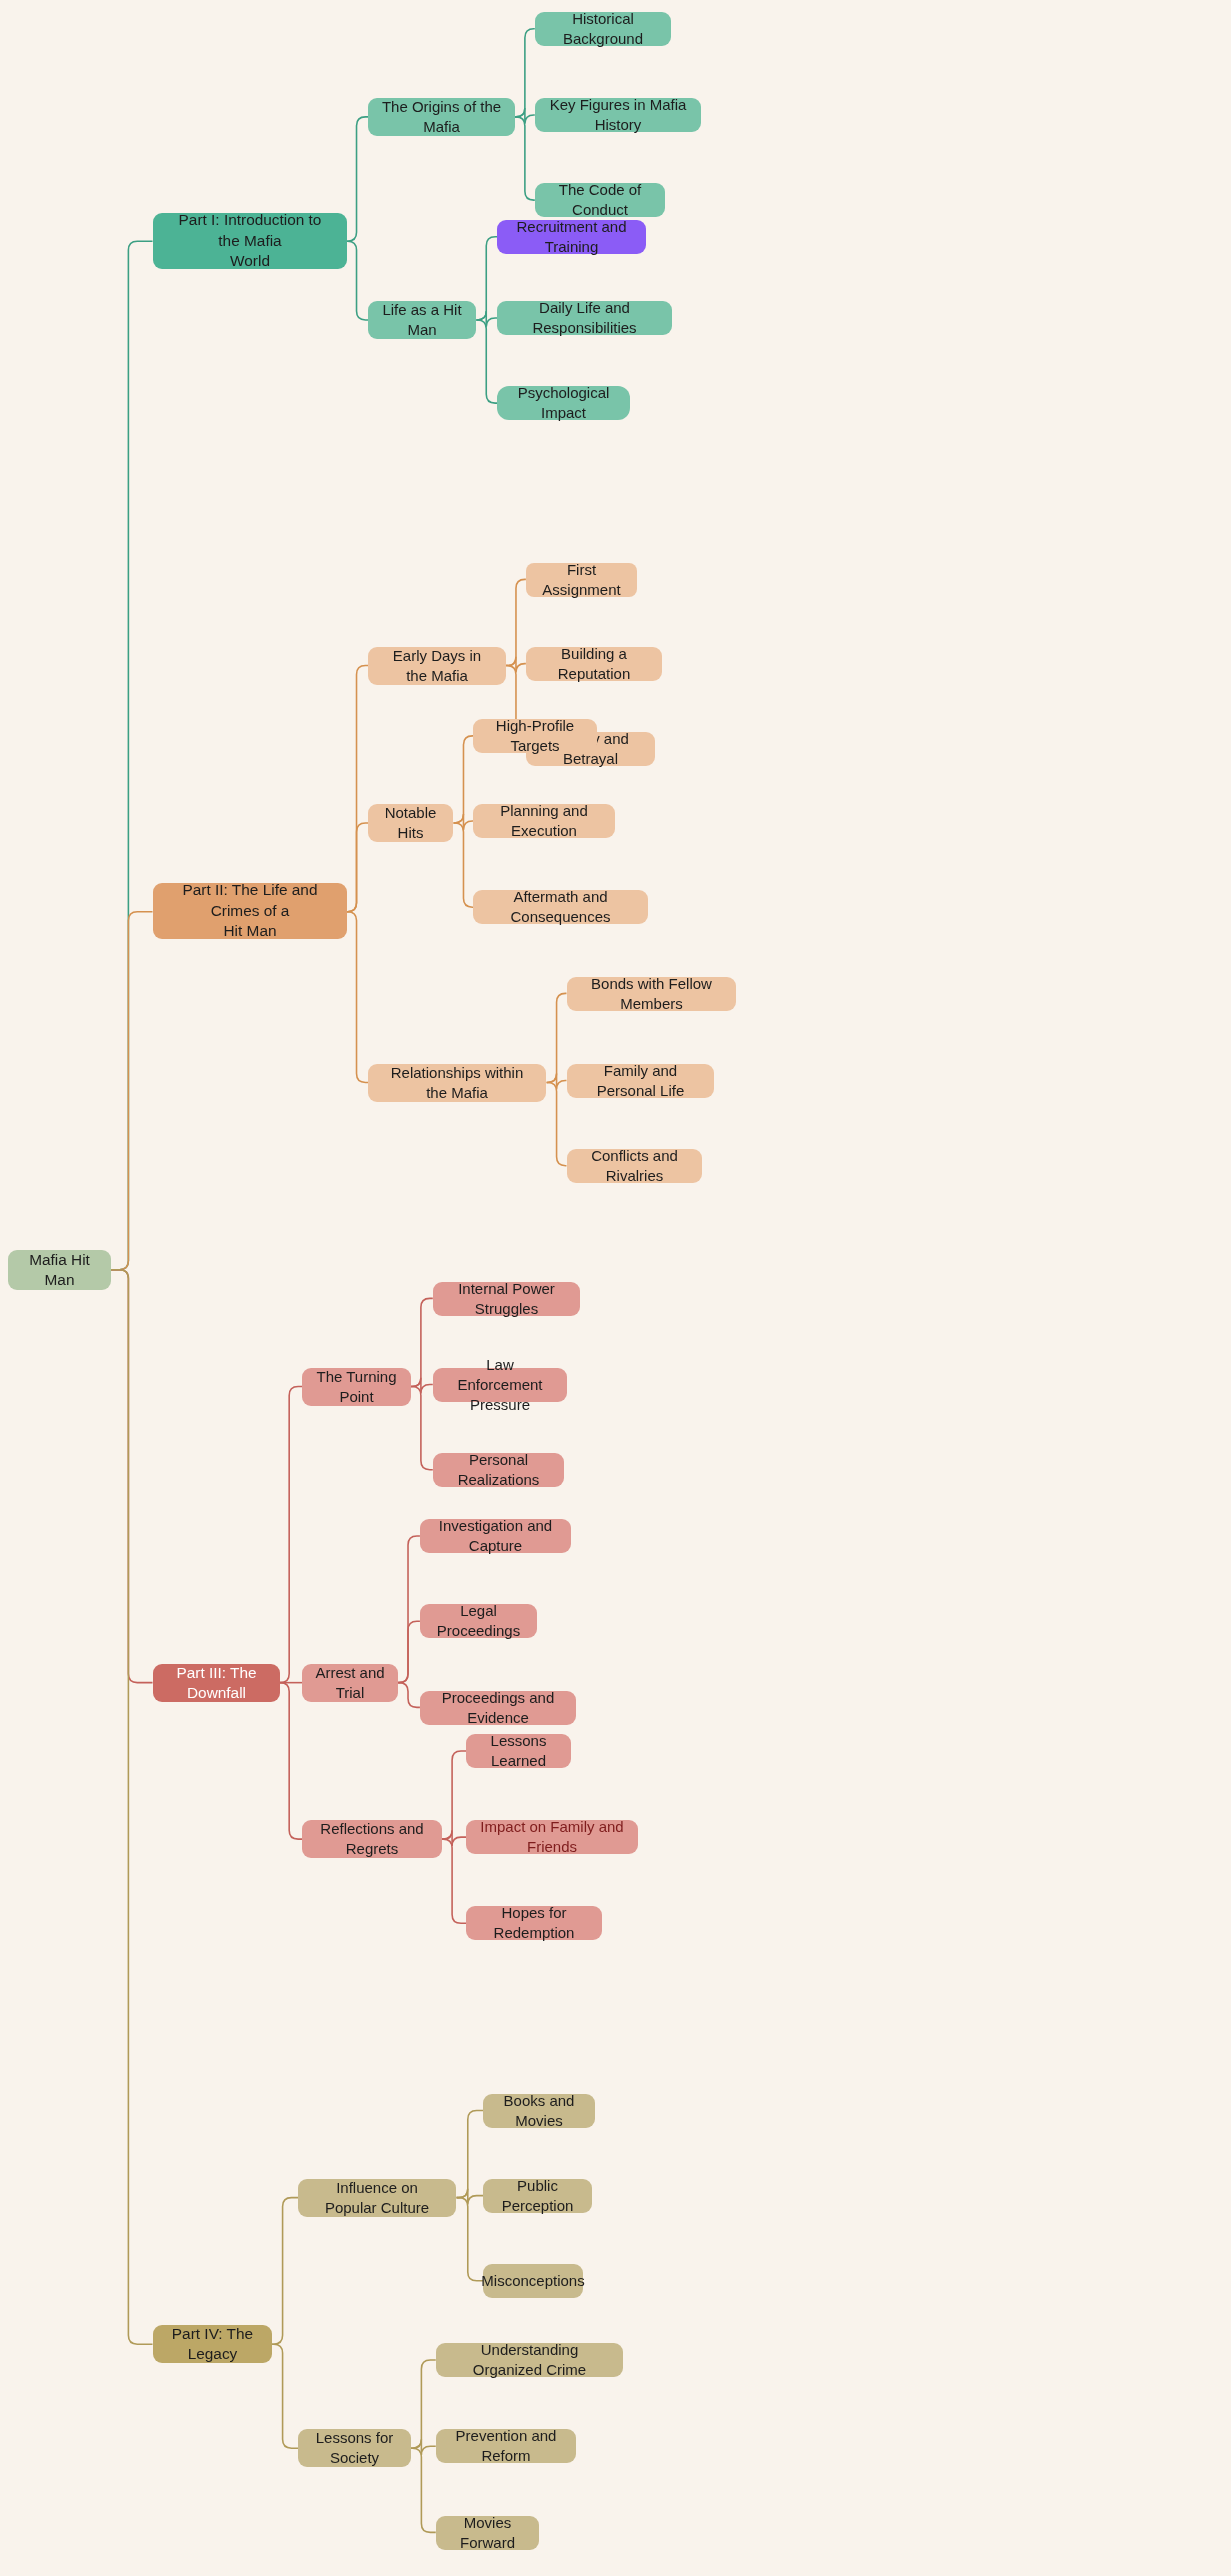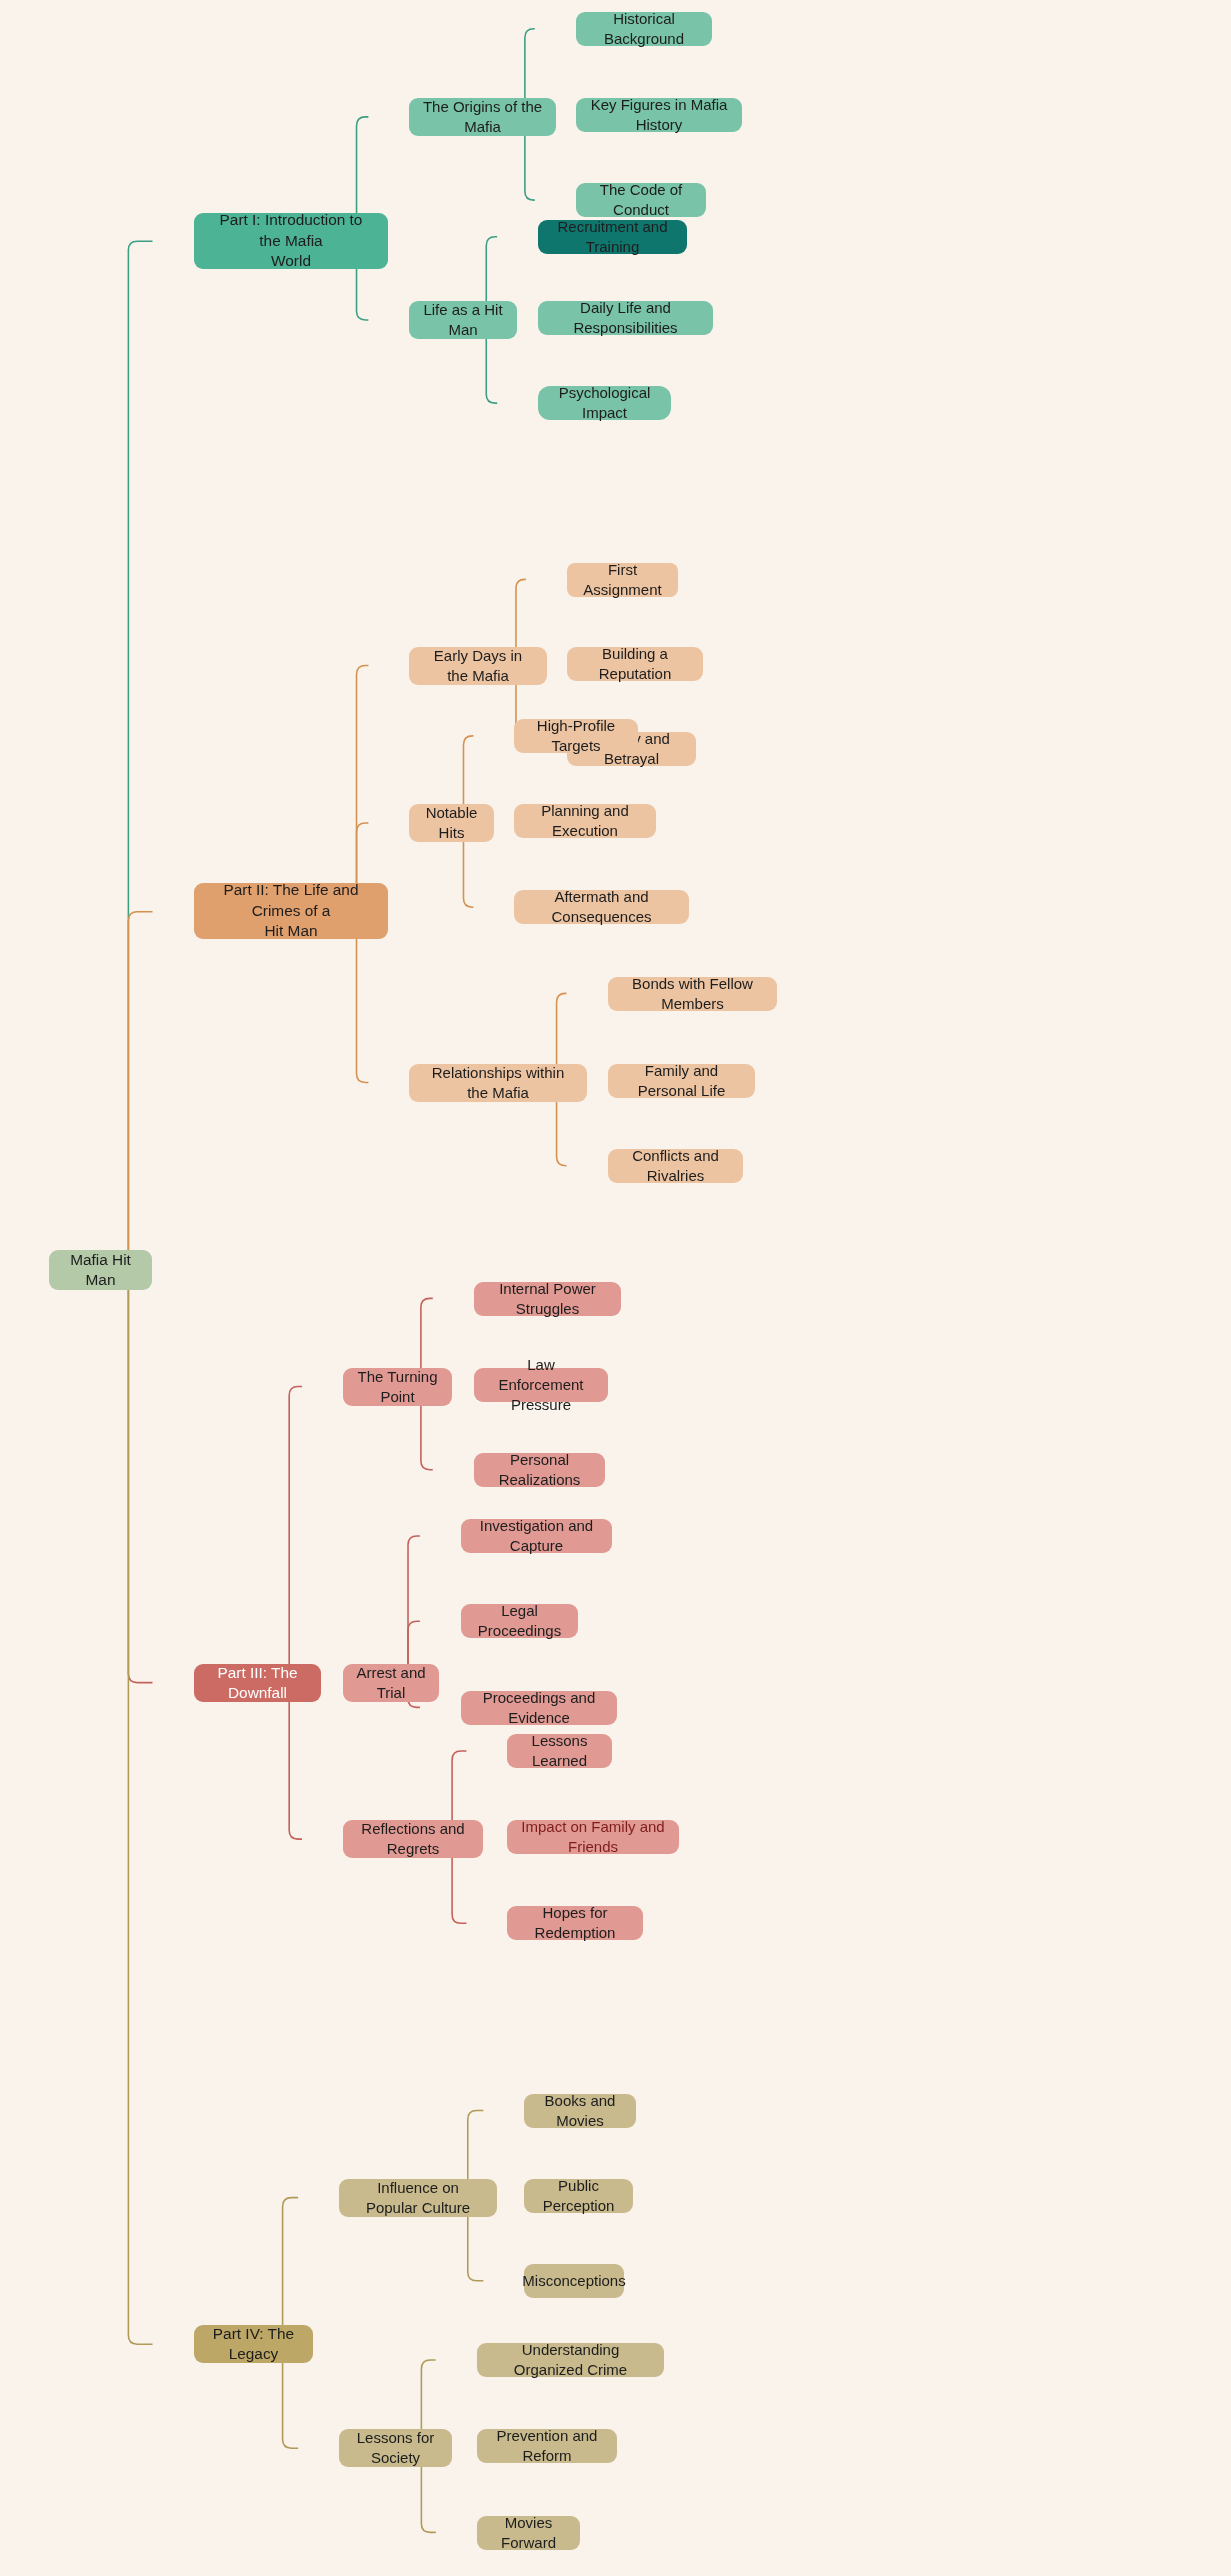--- a/index.html
+++ b/index.html
@@ -30,21 +30,20 @@
     display: flex;
     align-items: center;
     justify-content: center;
     text-align: center;
     line-height: 1.33;
     padding: 12px 13px;
     font-size: 15px;
     color: #1d1d1d;
     white-space: pre-line;
     cursor: default;
-    margin-left: 41px;
   }
   .node.root {
     font-size: 15.4px;
   }
   .node.branch {
     font-size: 15.4px;
   }
   .node.light-text {
     color: #ffffff;
   }
@@ -96,21 +95,21 @@
       <path d="M 461 2219 L 463.34 2219 Q 472.34 2219 472.34 2228 L 472.34 2294 Q 472.34 2303 481.34 2303 L 488 2303" fill="none" stroke="#b09a58" stroke-width="1.6"></path>
       <path d="M 274 2367 L 276.34 2367 Q 285.34 2367 285.34 2376 L 285.34 2463 Q 285.34 2472 294.34 2472 L 301 2472" fill="none" stroke="#b09a58" stroke-width="1.6"></path>
       <path d="M 415 2472 L 416.5 2472 Q 425.5 2472 425.5 2463 L 425.5 2392 Q 425.5 2383 434.5 2383 L 440 2383" fill="none" stroke="#b09a58" stroke-width="1.6"></path>
       <path d="M 415 2472 L 416.5 2472 Q 425.5 2472 425.5 2463 L 425.5 2479 Q 425.5 2470 434.5 2470 L 440 2470" fill="none" stroke="#b09a58" stroke-width="1.6"></path>
       <path d="M 415 2472 L 416.5 2472 Q 425.5 2472 425.5 2481 L 425.5 2548 Q 425.5 2557 434.5 2557 L 440 2557" fill="none" stroke="#b09a58" stroke-width="1.6"></path>
     </svg>
 <div class="node leaf" style="left: 535px; top: 12px; width: 136px; min-height: 34px; height: 34px; background: rgb(121, 196, 169); color: rgb(29, 29, 29);">Historical Background</div>
     <div class="node leaf" style="left: 535px; top: 98px; width: 166px; min-height: 34px; height: 34px; background: rgb(121, 196, 169); color: rgb(29, 29, 29);">Key Figures in Mafia History</div>
     <div class="node leaf" style="left: 535px; top: 183px; width: 130px; min-height: 34px; height: 34px; background: rgb(121, 196, 169); color: rgb(29, 29, 29);">The Code of Conduct</div>
     <div class="node sub" style="left: 368px; top: 98px; width: 147px; min-height: 38px; height: 38px; background: rgb(121, 196, 169); color: rgb(29, 29, 29);">The Origins of the Mafia</div>
-    <div class="node leaf" style="left: 497px; top: 220px; width: 149px; min-height: 34px; height: 34px; background: #0f766e; color: rgb(29, 29, 29);">Recruitment and Training</div>
+    <div class="node leaf" style="left: 497px; top: 220px; width: 149px; min-height: 34px; height: 34px; background: #8b5cf6; color: rgb(29, 29, 29);">Recruitment and Training</div>
     <div class="node leaf" style="left: 497px; top: 301px; width: 175px; min-height: 34px; height: 34px; background: rgb(121, 196, 169); color: rgb(29, 29, 29);">Daily Life and Responsibilities</div>
     <div class="node leaf" style="left: 497px; top: 386px; width: 133px; min-height: 34px; height: 34px; background: rgb(121, 196, 169); color: rgb(29, 29, 29); border-radius: 12px;">Psychological Impact</div>
     <div class="node sub" style="left: 368px; top: 301px; width: 108px; min-height: 38px; height: 38px; background: rgb(121, 196, 169); color: rgb(29, 29, 29);">Life as a Hit Man</div>
     <div class="node branch" style="left: 153px; top: 213px; width: 194px; min-height: 56px; height: 56px; background: rgb(76, 179, 149); color: rgb(29, 29, 29);">Part I: Introduction to the Mafia
 World</div>
     <div class="node leaf" style="left: 526px; top: 563px; width: 111px; min-height: 34px; height: 34px; background: rgb(237, 196, 162); color: rgb(29, 29, 29); border-radius: 8px;">First Assignment</div>
     <div class="node leaf" style="left: 526px; top: 647px; width: 136px; min-height: 34px; height: 34px; background: rgb(237, 196, 162); color: rgb(29, 29, 29);">Building a Reputation</div>
     <div class="node leaf" style="left: 526px; top: 732px; width: 129px; min-height: 34px; height: 34px; background: rgb(237, 196, 162); color: rgb(29, 29, 29);">Loyalty and Betrayal</div>
     <div class="node sub" style="left: 368px; top: 647px; width: 138px; min-height: 38px; height: 38px; background: rgb(237, 196, 162); color: rgb(29, 29, 29);">Early Days in the Mafia</div>
     <div class="node leaf" style="left: 473px; top: 719px; width: 124px; min-height: 34px; height: 34px; background: rgb(237, 196, 162); color: rgb(29, 29, 29);">High-Profile Targets</div>

